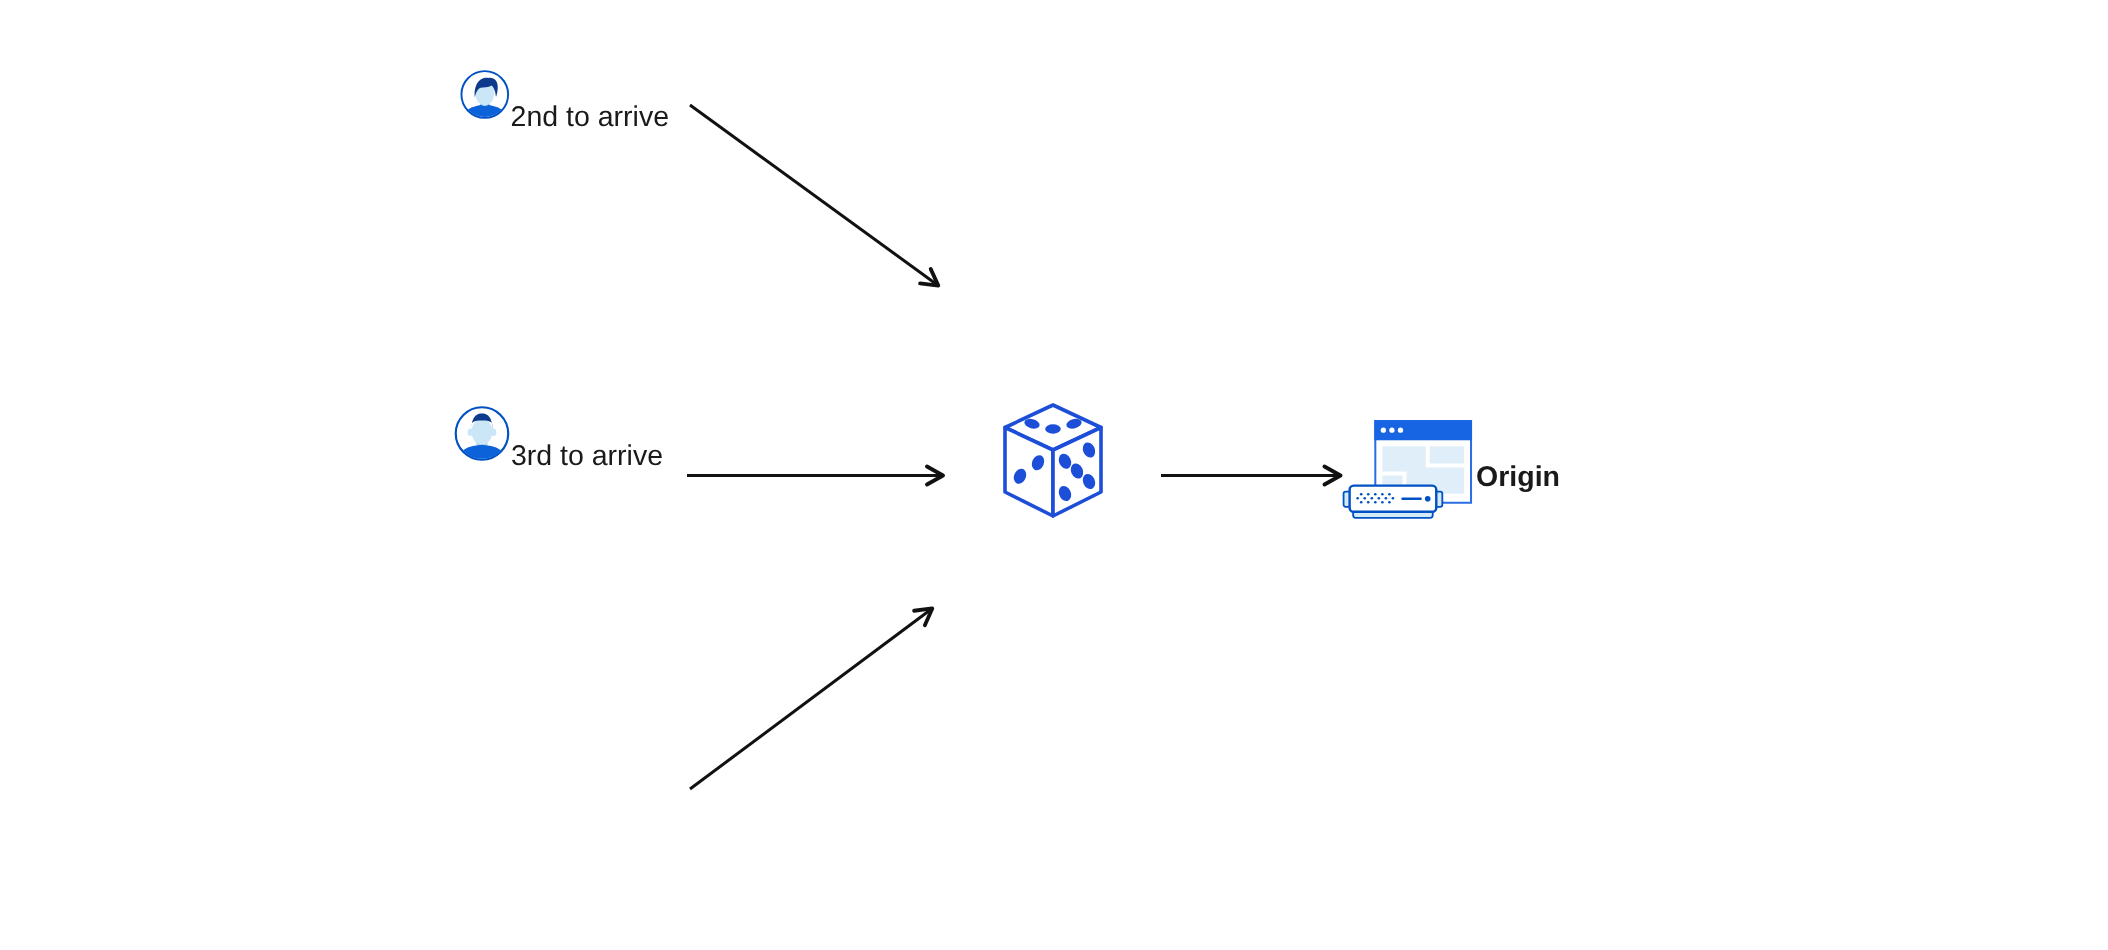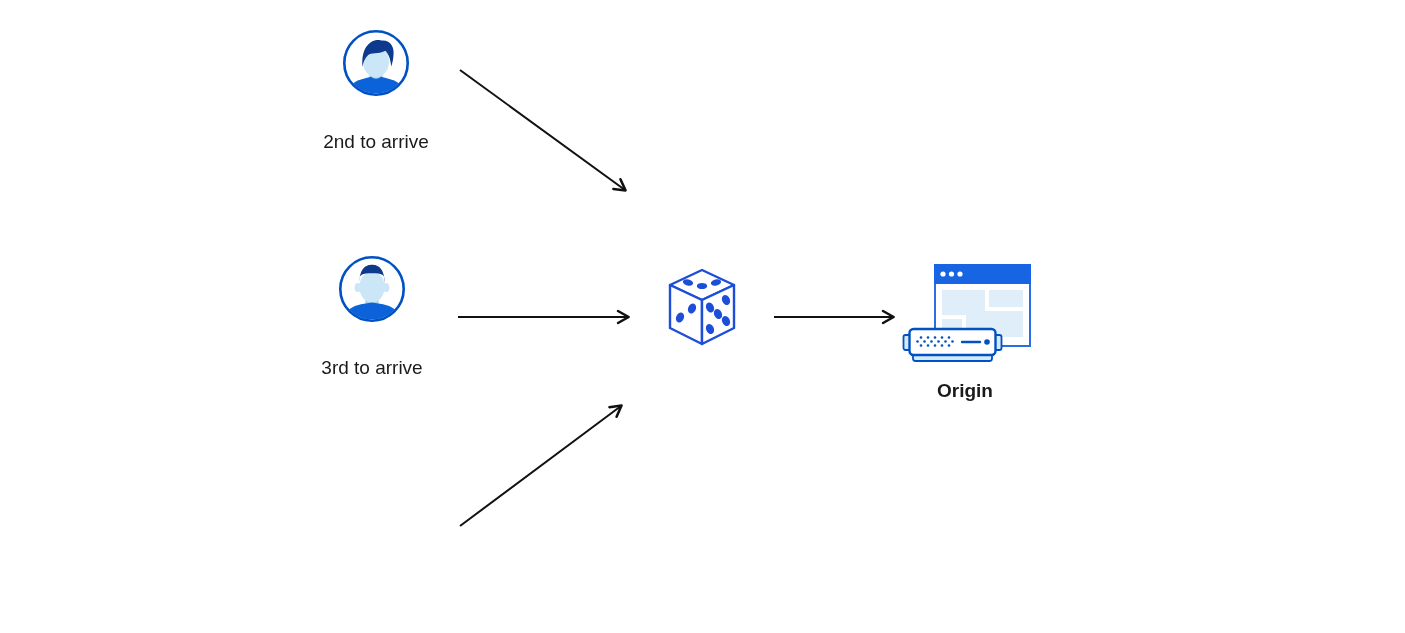--- a/index.html
+++ b/index.html
@@ -3,21 +3,21 @@
 <meta charset="utf-8">
 <style>
   html,body{margin:0;padding:0;background:#ffffff;}
   #canvas{
     position:relative;
     width:1405px;height:633px;
     background:var(--page-bg,#ffffff);
     font-family:"Liberation Sans", sans-serif;
     overflow:hidden;
   }
-  .node{position:absolute;display:flex;flex-direction:column;align-items:center;}
+  .node{position:absolute;display:flex;flex-direction:row;align-items:center;}
   .node-label{
     color:var(--label-color,#1a1a1a);
     font-size:19px;line-height:1.2;
     white-space:nowrap;
     text-align:center;
   }
   .abs{position:absolute;}
   
   .ring{fill:#ffffff;stroke:var(--brand-blue,#0051c3);stroke-width:2.6;}
   .face{fill:var(--face-blue,#cbe7f7);}

